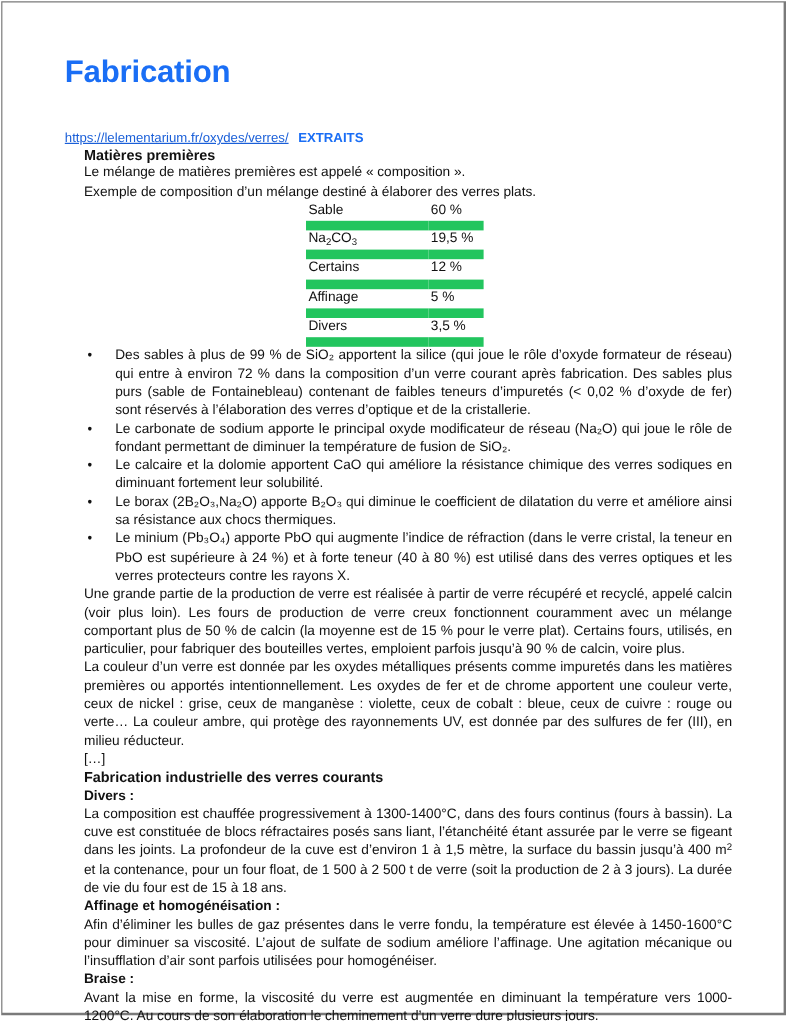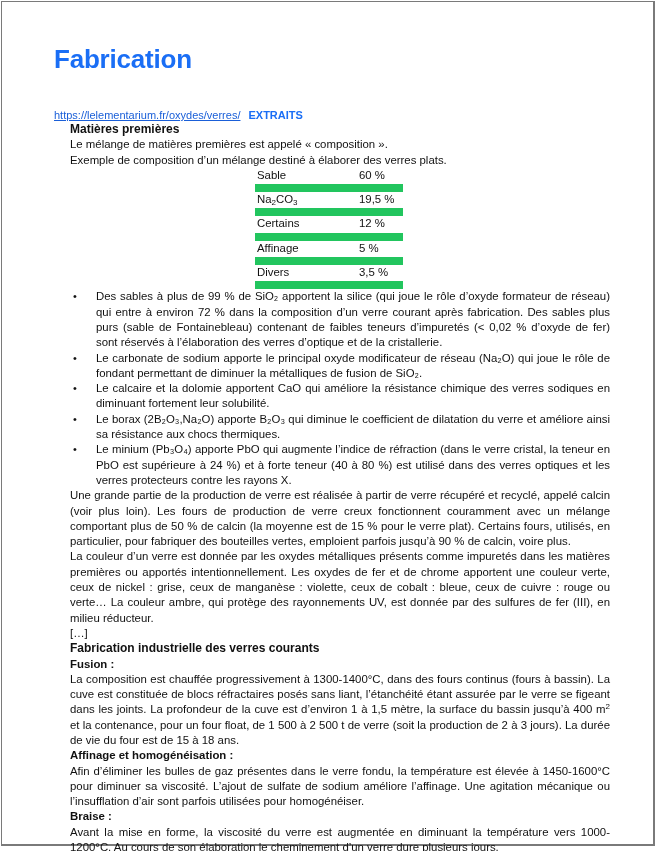--- a/index.html
+++ b/index.html
@@ -61,31 +61,31 @@
         </tr>
         <tr>
           <td class="k">Divers</td>
           <td class="v">3,5 %</td>
         </tr>
       </tbody>
   </table>
 
   <ul>
     <li>Des sables à plus de 99 % de SiO₂ apportent la silice (qui joue le rôle d’oxyde formateur de réseau) qui entre à environ 72 % dans la composition d’un verre courant après fabrication. Des sables plus purs (sable de Fontainebleau) contenant de faibles teneurs d’impuretés (&lt; 0,02 % d’oxyde de fer) sont réservés à l’élaboration des verres d’optique et de la cristallerie.</li>
-    <li>Le carbonate de sodium apporte le principal oxyde modificateur de réseau (Na₂O) qui joue le rôle de fondant permettant de diminuer la métalliques de fusion de SiO₂.</li>
+    <li>Le carbonate de sodium apporte le principal oxyde modificateur de réseau (Na₂O) qui joue le rôle de fondant permettant de diminuer la température de fusion de SiO₂.</li>
     <li>Le calcaire et la dolomie apportent CaO qui améliore la résistance chimique des verres sodiques en diminuant fortement leur solubilité.</li>
     <li>Le borax (2B₂O₃,Na₂O) apporte B₂O₃ qui diminue le coefficient de dilatation du verre et améliore ainsi sa résistance aux chocs thermiques.</li>
     <li>Le minium (Pb₃O₄) apporte PbO qui augmente l’indice de réfraction (dans le verre cristal, la teneur en PbO est supérieure à 24 %) et à forte teneur (40 à 80 %) est utilisé dans des verres optiques et les verres protecteurs contre les rayons X.</li>
   </ul>
 
   <p>Une grande partie de la production de verre est réalisée à partir de verre récupéré et recyclé, appelé calcin (voir plus loin). Les fours de production de verre creux fonctionnent couramment avec un mélange comportant plus de 50 % de calcin (la moyenne est de 15 % pour le verre plat). Certains fours, utilisés, en particulier, pour fabriquer des bouteilles vertes, emploient parfois jusqu’à 90 % de calcin, voire plus.</p>
   <p>La couleur d’un verre est donnée par les oxydes métalliques présents comme impuretés dans les matières premières ou apportés intentionnellement. Les oxydes de fer et de chrome apportent une couleur verte, ceux de nickel : grise, ceux de manganèse : violette, ceux de cobalt : bleue, ceux de cuivre : rouge ou verte… La couleur ambre, qui protège des rayonnements UV, est donnée par des sulfures de fer (III), en milieu réducteur.</p>
   <p>[…]</p>
 
   <p class="h2">Fabrication industrielle des verres courants</p>
-  <p class="h3">Fusion :</p>
+  <p class="h3">Divers :</p>
   <p id="fusion-p">La composition est chauffée progressivement à 1300-1400°C, dans des fours continus (fours à bassin). La cuve est constituée de blocs réfractaires posés sans liant, l’étanchéité étant assurée par le verre se figeant dans les joints. La profondeur de la cuve est d’environ 1 à 1,5 mètre, la surface du bassin jusqu’à 400 m<sup>2</sup> et la contenance, pour un four float, de 1 500 à 2 500 t de verre (soit la production de 2 à 3 jours). La durée de vie du four est de 15 à 18 ans.</p>
   <p class="h3">Affinage et homogénéisation :</p>
   <p>Afin d’éliminer les bulles de gaz présentes dans le verre fondu, la température est élevée à 1450-1600°C pour diminuer sa viscosité. L’ajout de sulfate de sodium améliore l’affinage. Une agitation mécanique ou l’insufflation d’air sont parfois utilisées pour homogénéiser.</p>
   <p class="h3">Braise :</p>
   <p>Avant la mise en forme, la viscosité du verre est augmentée en diminuant la température vers 1000-1200°C. Au cours de son élaboration le cheminement d’un verre dure plusieurs jours.</p>
   <p>[…]</p>
 </div>
 
 </body></html>

